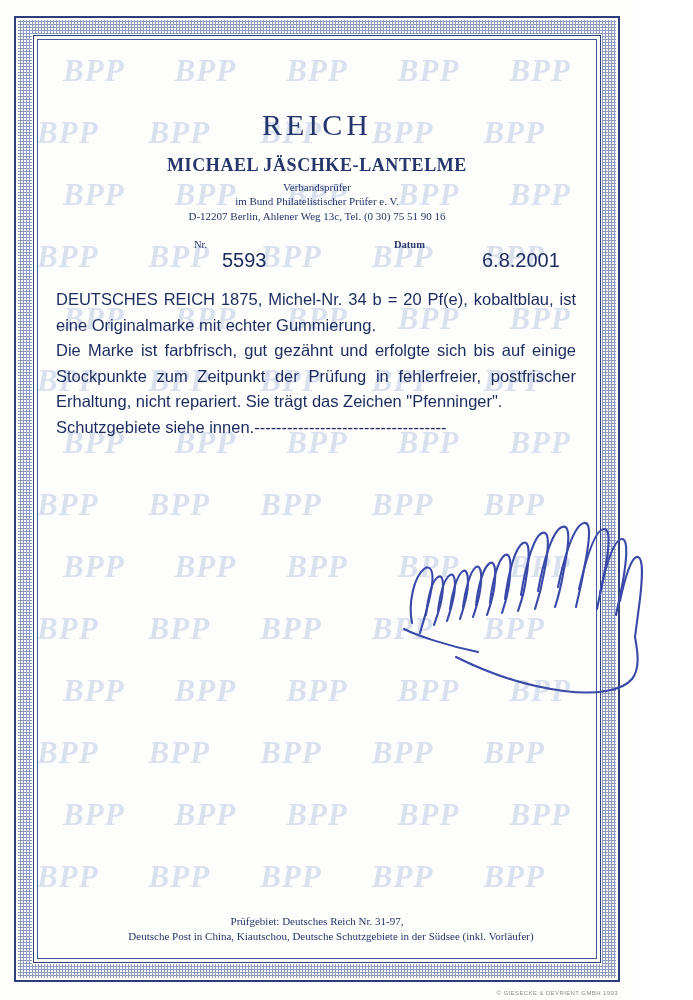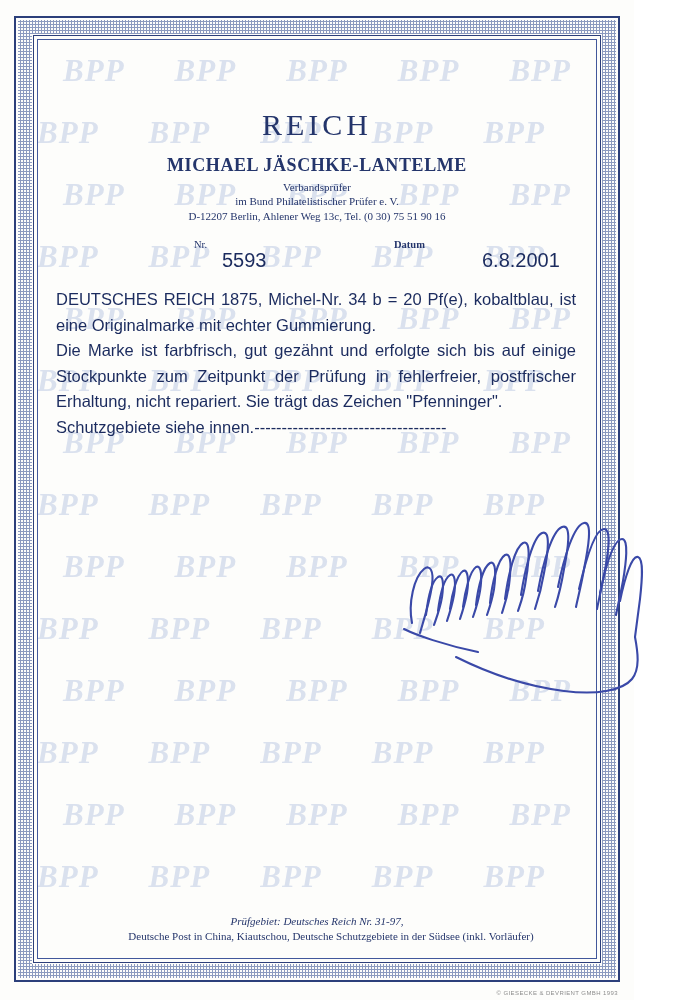--- a/index.html
+++ b/index.html
@@ -192,21 +192,21 @@
 
   
   .footer {
     position: absolute;
     left: 14px;
     right: 14px;
     bottom: 58px;
     text-align: center;
     color: #24356b;
   }
-  .footer-line1 { font-size: 11px; font-style: italic; }
+  .footer-line1 { font-size: 11px; }
   .footer-line2 { font-size: 11px; margin-top: 3px; padding-left: 28px; }
   .footer-line3 { font-size: 11px; margin-top: 9px; }
 
   .printer-mark {
     position: absolute;
     right: 16px;
     bottom: 4px;
     font-family: "Liberation Sans", sans-serif;
     font-size: 6px;
     letter-spacing: 0.4px;

